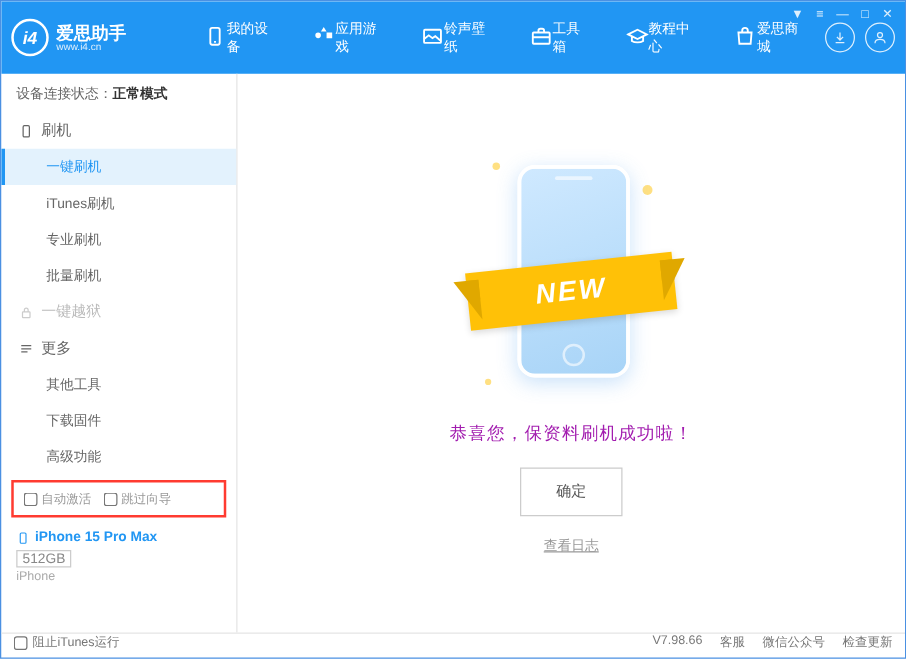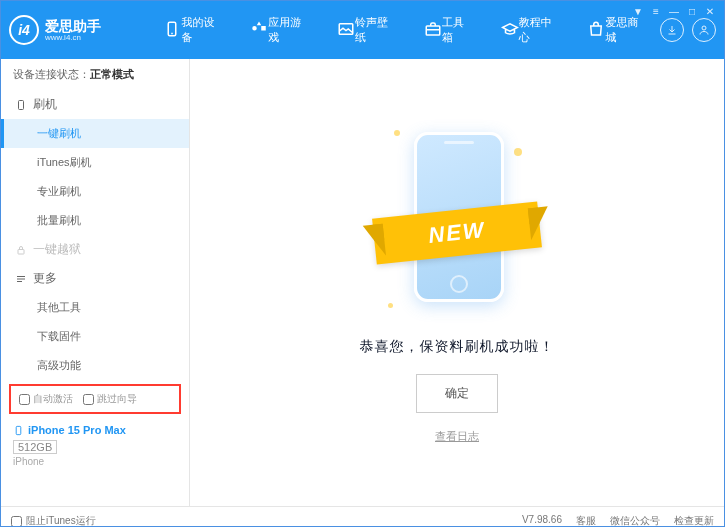--- a/index.html
+++ b/index.html
@@ -38,24 +38,24 @@
 .main{flex:1;display:flex;flex-direction:column;align-items:center;justify-content:center;position:relative}
 .phone-img{width:150px;height:200px;position:relative;margin-bottom:16px}
 .phone-body{position:absolute;left:32px;top:10px;width:90px;height:170px;background:linear-gradient(160deg,#cfe9ff,#a8d4f7);border-radius:14px;border:3px solid #fff;box-shadow:0 4px 16px rgba(80,160,240,.3)}
 .phone-body::before{content:"";position:absolute;top:6px;left:50%;transform:translateX(-50%);width:30px;height:3px;background:#fff;border-radius:2px;opacity:.6}
 .phone-body::after{content:"";position:absolute;bottom:6px;left:50%;transform:translateX(-50%);width:14px;height:14px;border:2px solid #fff;border-radius:50%;opacity:.6}
 .ribbon{position:absolute;top:88px;left:-8px;right:-8px;height:46px;background:#ffc107;transform:rotate(-6deg);display:flex;align-items:center;justify-content:center;font-size:22px;font-weight:900;font-style:italic;color:#fff;letter-spacing:2px;box-shadow:0 2px 6px rgba(0,0,0,.15)}
 .ribbon::before,.ribbon::after{content:"";position:absolute;width:0;height:0;border-style:solid}
 .ribbon::before{left:-10px;top:6px;border-width:16px 10px;border-color:#e0a800 #e0a800 transparent transparent}
 .ribbon::after{right:-10px;top:6px;border-width:16px 10px;border-color:#e0a800 transparent transparent #e0a800}
 .sparkle{position:absolute;background:#ffe082;border-radius:50%}
-.success-msg{font-size:14px;color:#0f172a;margin-bottom:18px;letter-spacing:1px}
+.success-msg{font-size:14px;color:#a21caf;margin-bottom:18px;letter-spacing:1px}
 .ok-btn{padding:10px 28px;border:1px solid #ccc;background:#fff;cursor:pointer;font-size:12px;color:#555}
 .log-link{margin-top:16px;font-size:11px;color:#999;cursor:pointer;text-decoration:underline}
-.footer{height:22px;border-top:1px solid #e5e5e5;display:flex;align-items:flex-end;padding:0 10px;font-size:10px;color:#777;justify-content:space-between}
+.footer{height:22px;border-top:1px solid #e5e5e5;display:flex;align-items:flex-start;padding:0 10px;font-size:10px;color:#777;justify-content:space-between}
 .footer-left{display:flex;align-items:center;gap:4px}
 .footer-right{display:flex;gap:14px}
 .footer-right span{cursor:pointer}
 svg{display:block}
 </style>
 </head>
 <body>
 
 <div class="window-btns">
   <div class="window-btn">▼</div>

